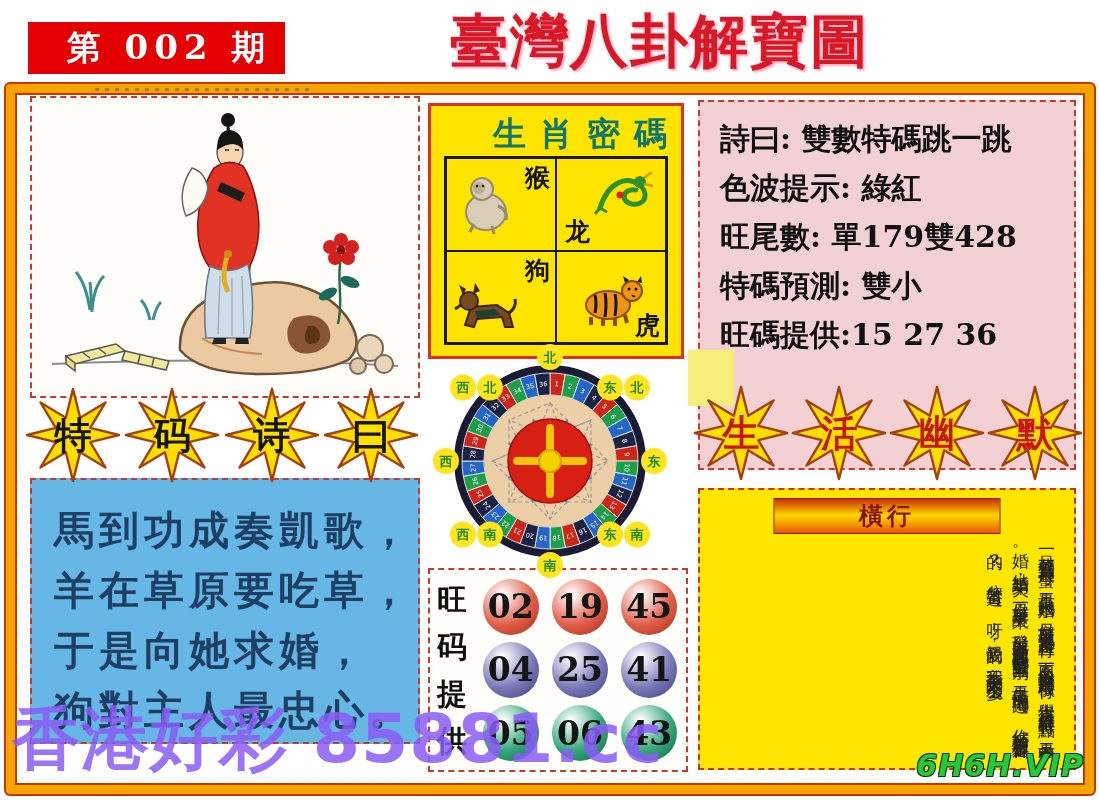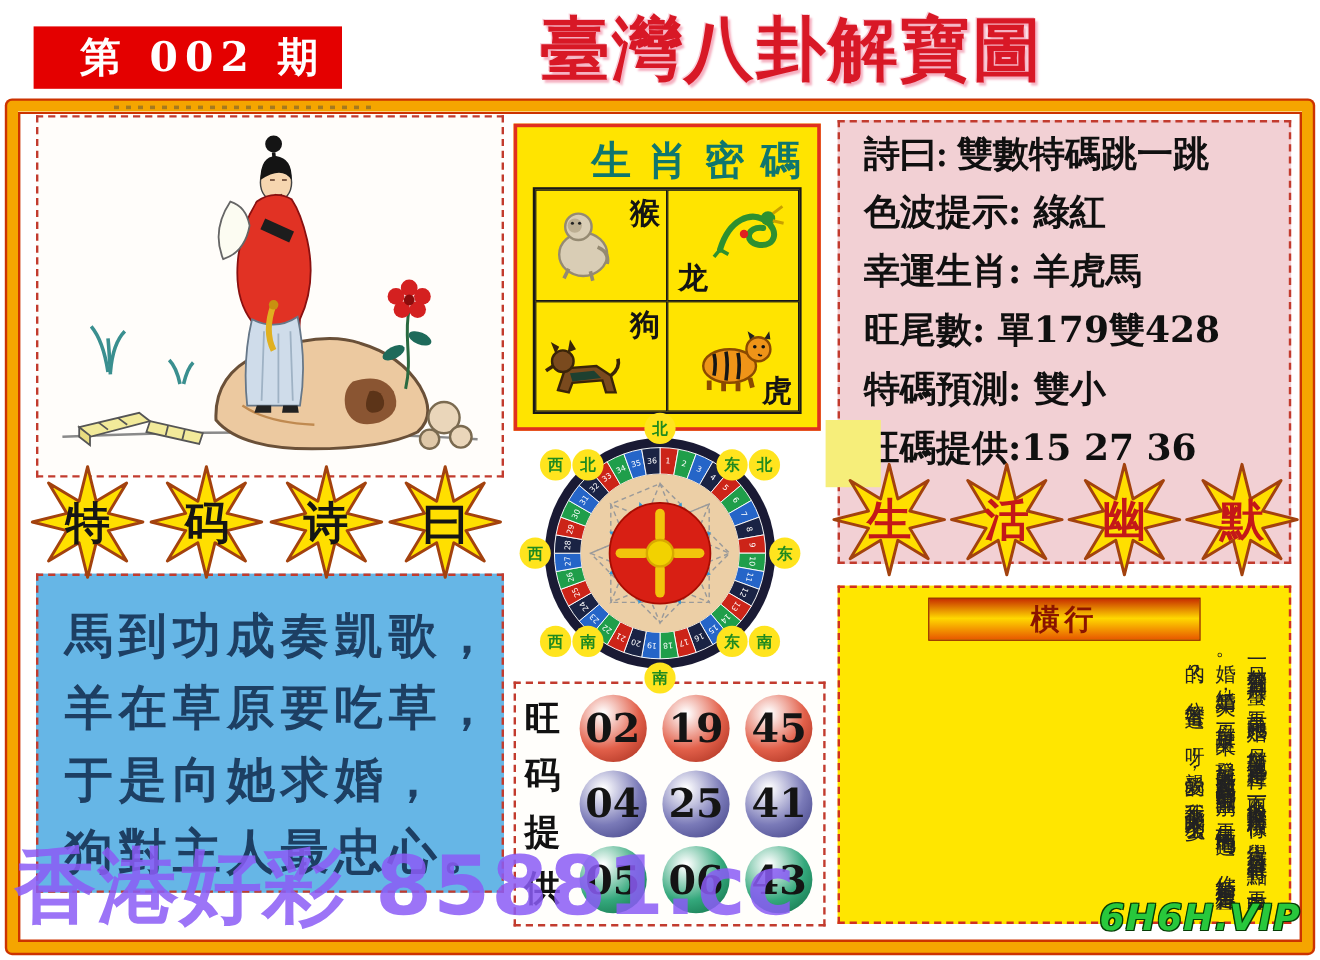--- a/index.html
+++ b/index.html
@@ -57,21 +57,21 @@
   .numbers-label span{font-family:"DejaVu Serif",serif;font-weight:bold;font-size:30px;color:#111;line-height:1;}
   .balls-wrap{flex:1;display:flex;flex-direction:column;justify-content:space-around;padding:5px 2px;}
   .ball-row{display:flex;justify-content:space-around;text-align:right;}
   .ball{width:56px;height:56px;border-radius:50%;display:flex;align-items:center;justify-content:center;
         font-family:"DejaVu Serif",serif;font-weight:bold;font-size:33px;color:#141414;}
   
   .info-box{position:absolute;left:698px;top:100px;width:378px;height:370px;background:#f2d0d4;
             border:2px dashed #c23b2e;box-sizing:border-box;z-index:1;}
   .info-line{font-family:"DejaVu Serif",serif;font-weight:bold;font-size:30px;color:#101010;
              line-height:49px;padding-left:20px;white-space:nowrap;}
-  .info-box .info-line:first-child{margin-top:2px;font-family:Liberation Serif, serif;}
+  .info-box .info-line:first-child{margin-top:12px;}
   .humor-box{position:absolute;left:698px;top:488px;width:378px;height:282px;background:#ffe600;
              border:2px dashed #d03020;box-sizing:border-box;z-index:4;}
   .humor-header{position:absolute;left:50%;top:8px;transform:translateX(-50%);width:225px;height:34px;
                 background:linear-gradient(180deg,#c83000 0%,#ffd800 48%,#e85800 100%);
                 border:1px solid #8a1800;display:flex;align-items:center;justify-content:center;
                 font-family:"DejaVu Serif",serif;font-weight:bold;font-size:24px;color:#8a1400;letter-spacing:4px;}
   .humor-text{position:absolute;top:50px;right:14px;width:348px;height:218px;
               writing-mode:vertical-rl;font-family:"DejaVu Serif",serif;font-size:17px;color:#222;
               letter-spacing:2px;line-height:26px;overflow:hidden;}
   
@@ -378,21 +378,20 @@
           <span class="ball" style="background: radial-gradient(circle at 35% 28%, rgb(255, 255, 255) 2%, rgb(52, 168, 124) 55%, rgb(12, 104, 64) 100%);">05</span>
           <span class="ball" style="background: radial-gradient(circle at 35% 28%, rgb(255, 255, 255) 2%, rgb(52, 168, 124) 55%, rgb(12, 104, 64) 100%);">06</span>
           <span class="ball" style="background: radial-gradient(circle at 35% 28%, rgb(255, 255, 255) 2%, rgb(52, 168, 124) 55%, rgb(12, 104, 64) 100%);">43</span>
         </div>
       </div>
   </div>
 
   <div class="info-box" id="info-box">
       <div class="info-line">詩曰: 雙數特碼跳一跳</div>
       <div class="info-line">色波提示: 綠紅</div>
-      <div class="info-line">幸運生肖: 羊虎馬</div>
       <div class="info-line">旺尾數: 單179雙428</div>
       <div class="info-line">特碼預測: 雙小</div>
       <div class="info-line">旺碼提供:15 27 36</div>
     </div>
 
   <div class="stars-row stars-right" id="stars-right">
       <div class="star">
         <svg viewBox="0 0 100 100">
           <polygon points="50,3 57.3,32.4 83.2,16.8 67.6,42.7 97,50 67.6,57.3 83.2,83.2 57.3,67.6 50,97 42.7,67.6 16.8,83.2 32.4,57.3 3,50 32.4,42.7 16.8,16.8 42.7,32.4" fill="#ffdf00" stroke="#a3420e" stroke-width="2.5" stroke-linejoin="round"></polygon>
         </svg>

